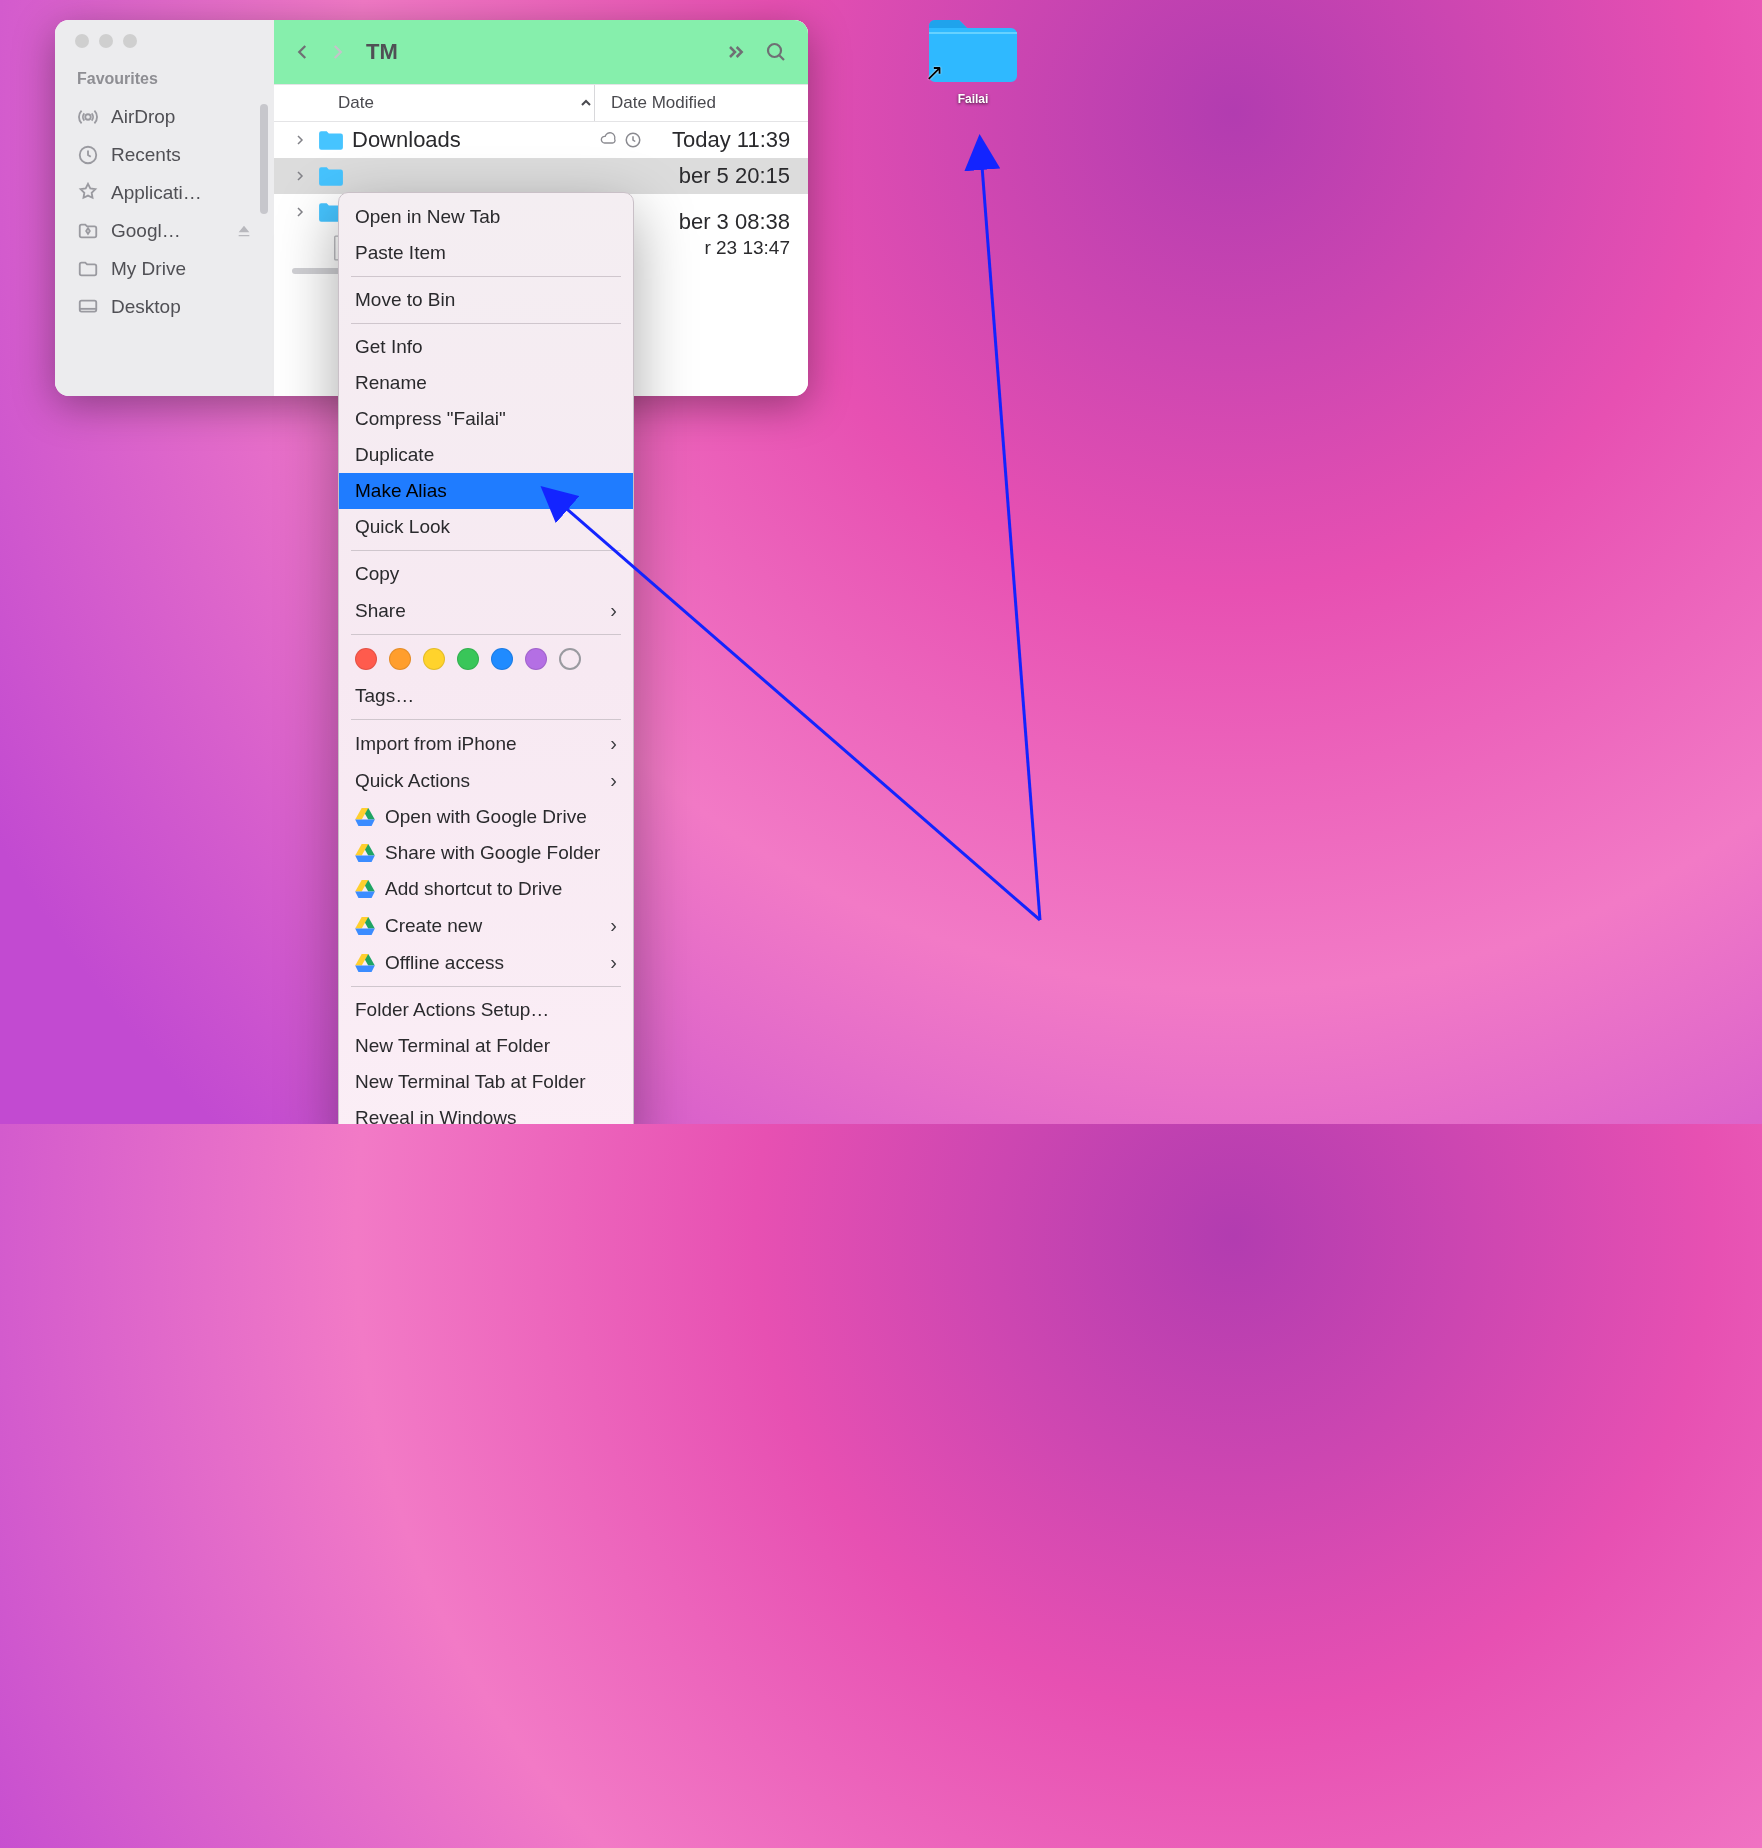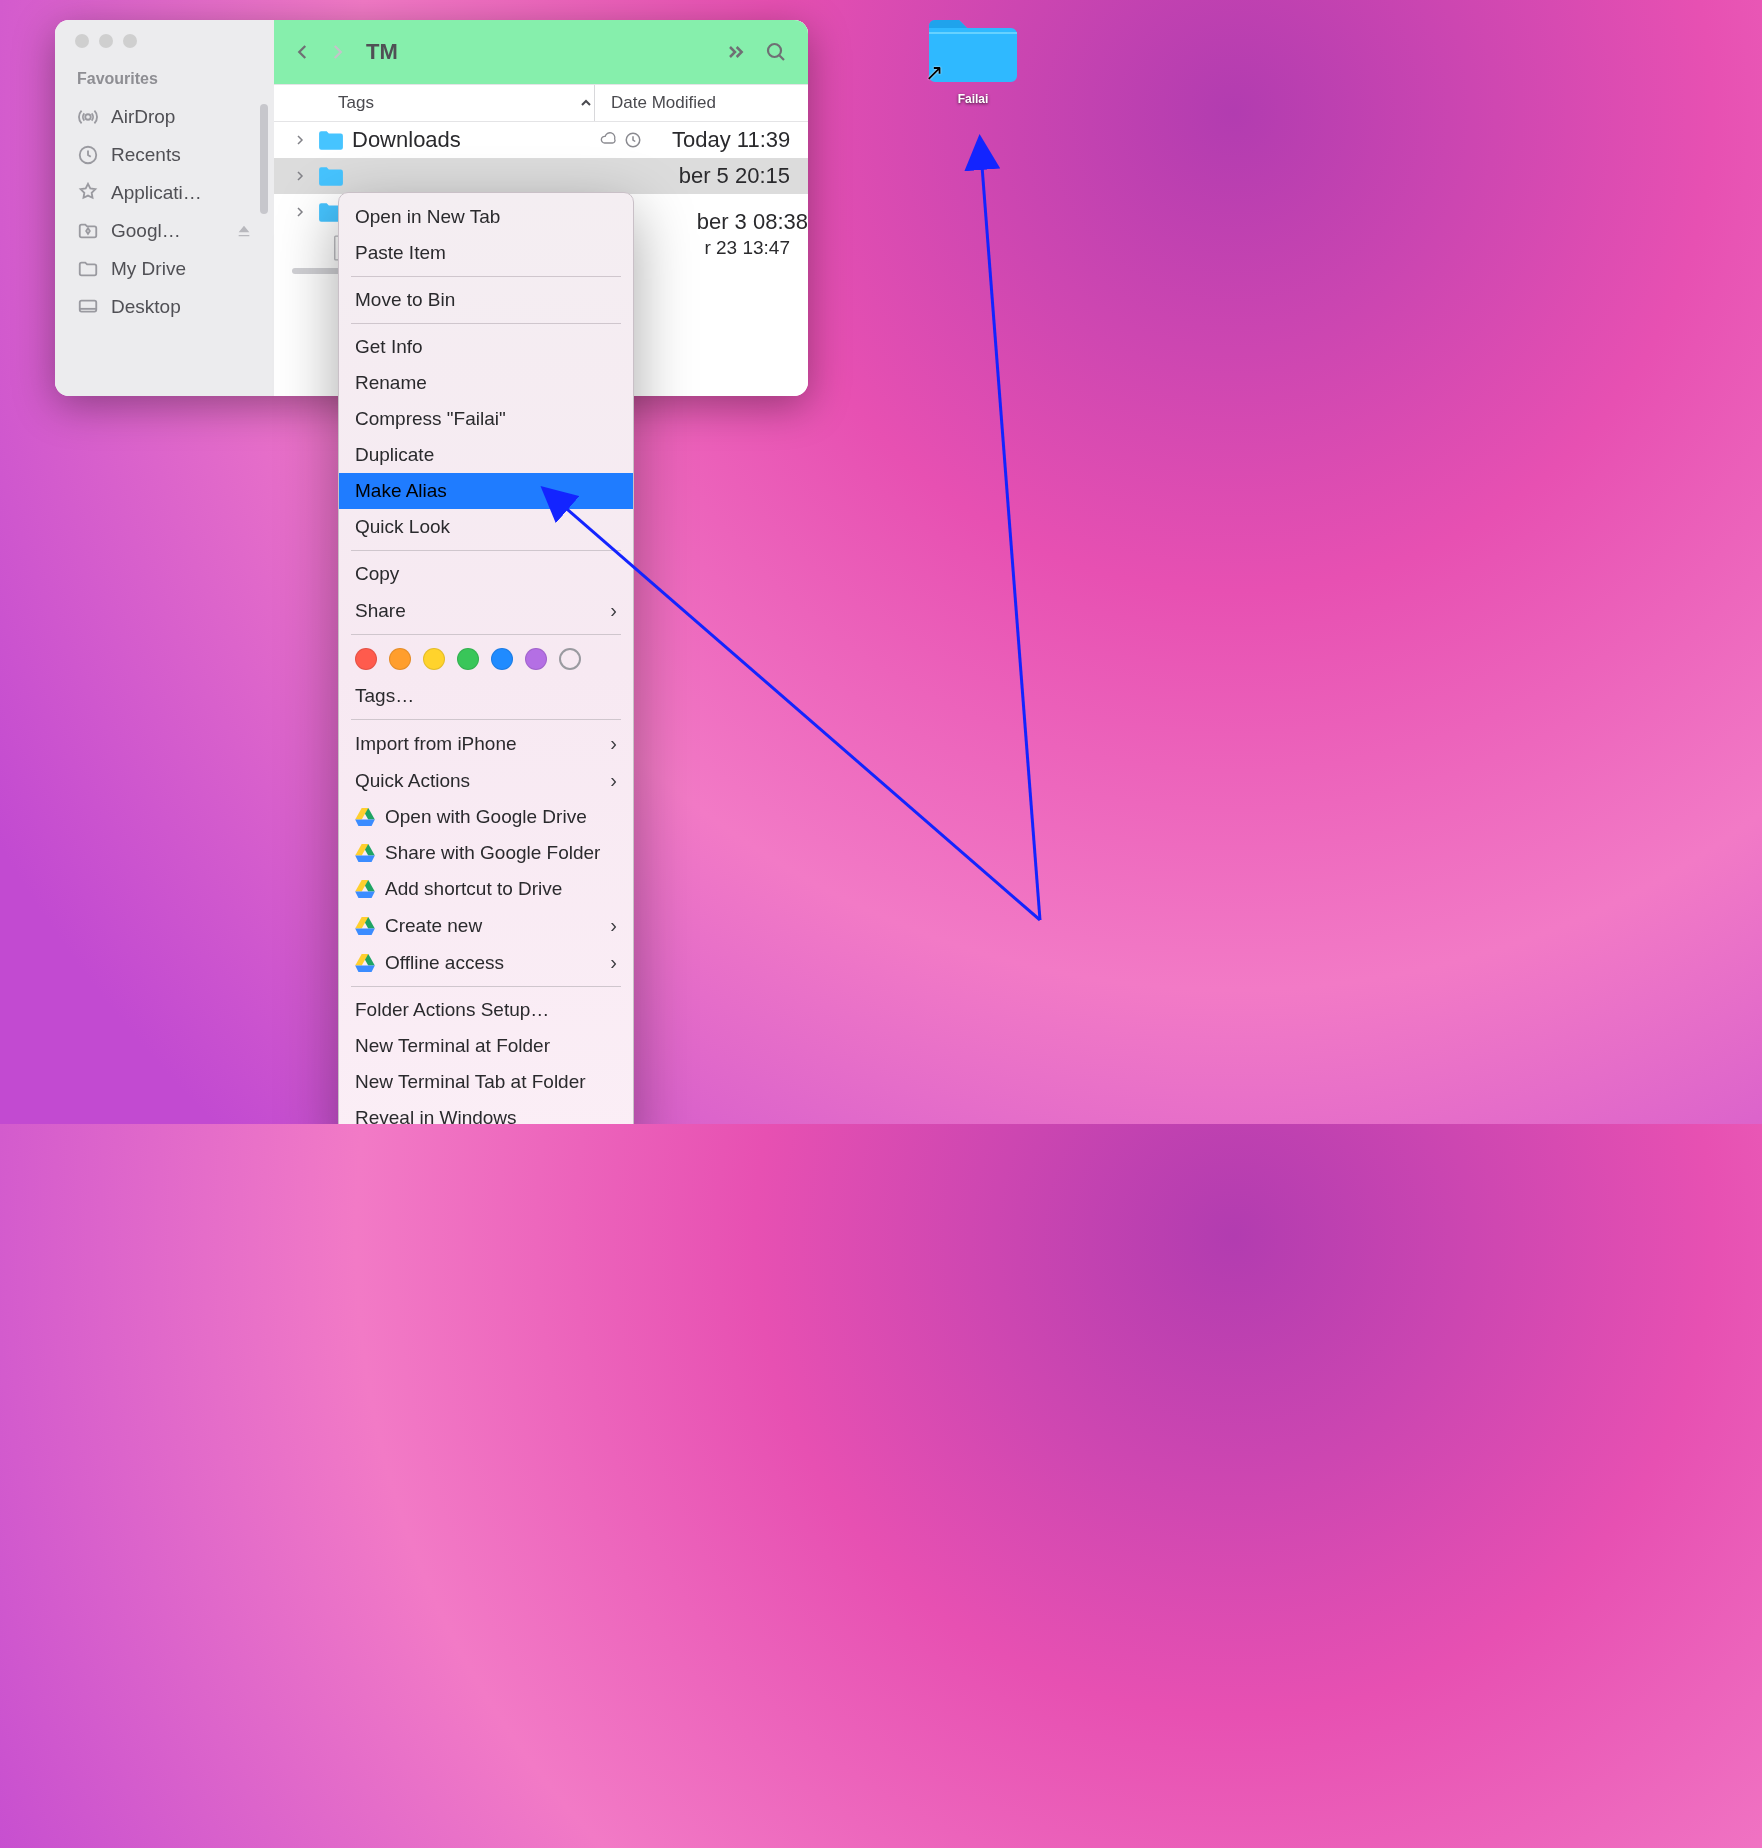--- a/index.html
+++ b/index.html
@@ -191,21 +191,21 @@
       <span class="tb-icon">
         <svg width="24" height="24" viewBox="0 0 24 24" fill="none" stroke="#6f6f74" stroke-width="2.2">
             <circle cx="10.5" cy="10.5" r="6.5"></circle>
             <path d="M20 20l-4.5-4.5"></path>
           </svg>
       </span>
     </div>
 
     <div class="cols">
       <div class="col-name">
-        <span>Tags</span>
+        <span>Date</span>
         <span style="flex:1"></span>
         <span>
           <svg class="sort-asc" viewBox="0 0 24 24" fill="none" stroke="#4a4a4f" stroke-width="3">
               <path d="M6 15l6-6 6 6"></path>
             </svg>
         </span>
       </div>
       <div class="col-sep"></div>
       <div class="col-date">
         <span>Date Modified</span>
@@ -263,21 +263,21 @@
               <path d="M8 4l8 8-8 8"></path>
             </svg>
         </span>
         <span>
           <svg class="folder-icon" viewBox="0 0 24 20">
               <path fill="#46c4ff" d="M1 4a2 2 0 0 1 2-2h5l2 2h11a2 2 0 0 1 2 2v11a2 2 0 0 1-2 2H3a2 2 0 0 1-2-2z"></path>
             </svg>
         </span>
         <span class="row-name"></span>
         <span class="row-icons"></span>
-        <span class="row-date" style="margin-left:auto; margin-top:20px;">ber 3 08:38</span>
+        <span class="row-date" style="margin-left:auto; padding-right:18px;margin-top:20px;">ber 3 08:38</span>
       </div>
 
       <div class="row-extra">
         <span>
           <svg class="doc-icon" viewBox="0 0 24 28">
               <path fill="#fff" stroke="#b8b8bd" stroke-width="1.5" d="M4 1h11l5 5v20a1 1 0 0 1-1 1H4a1 1 0 0 1-1-1V2a1 1 0 0 1 1-1z"></path>
               <path fill="#e4e4e6" d="M15 1l5 5h-5z"></path>
             </svg>
         </span>
         <span class="row-name" style="flex:0 0 224px"></span>

